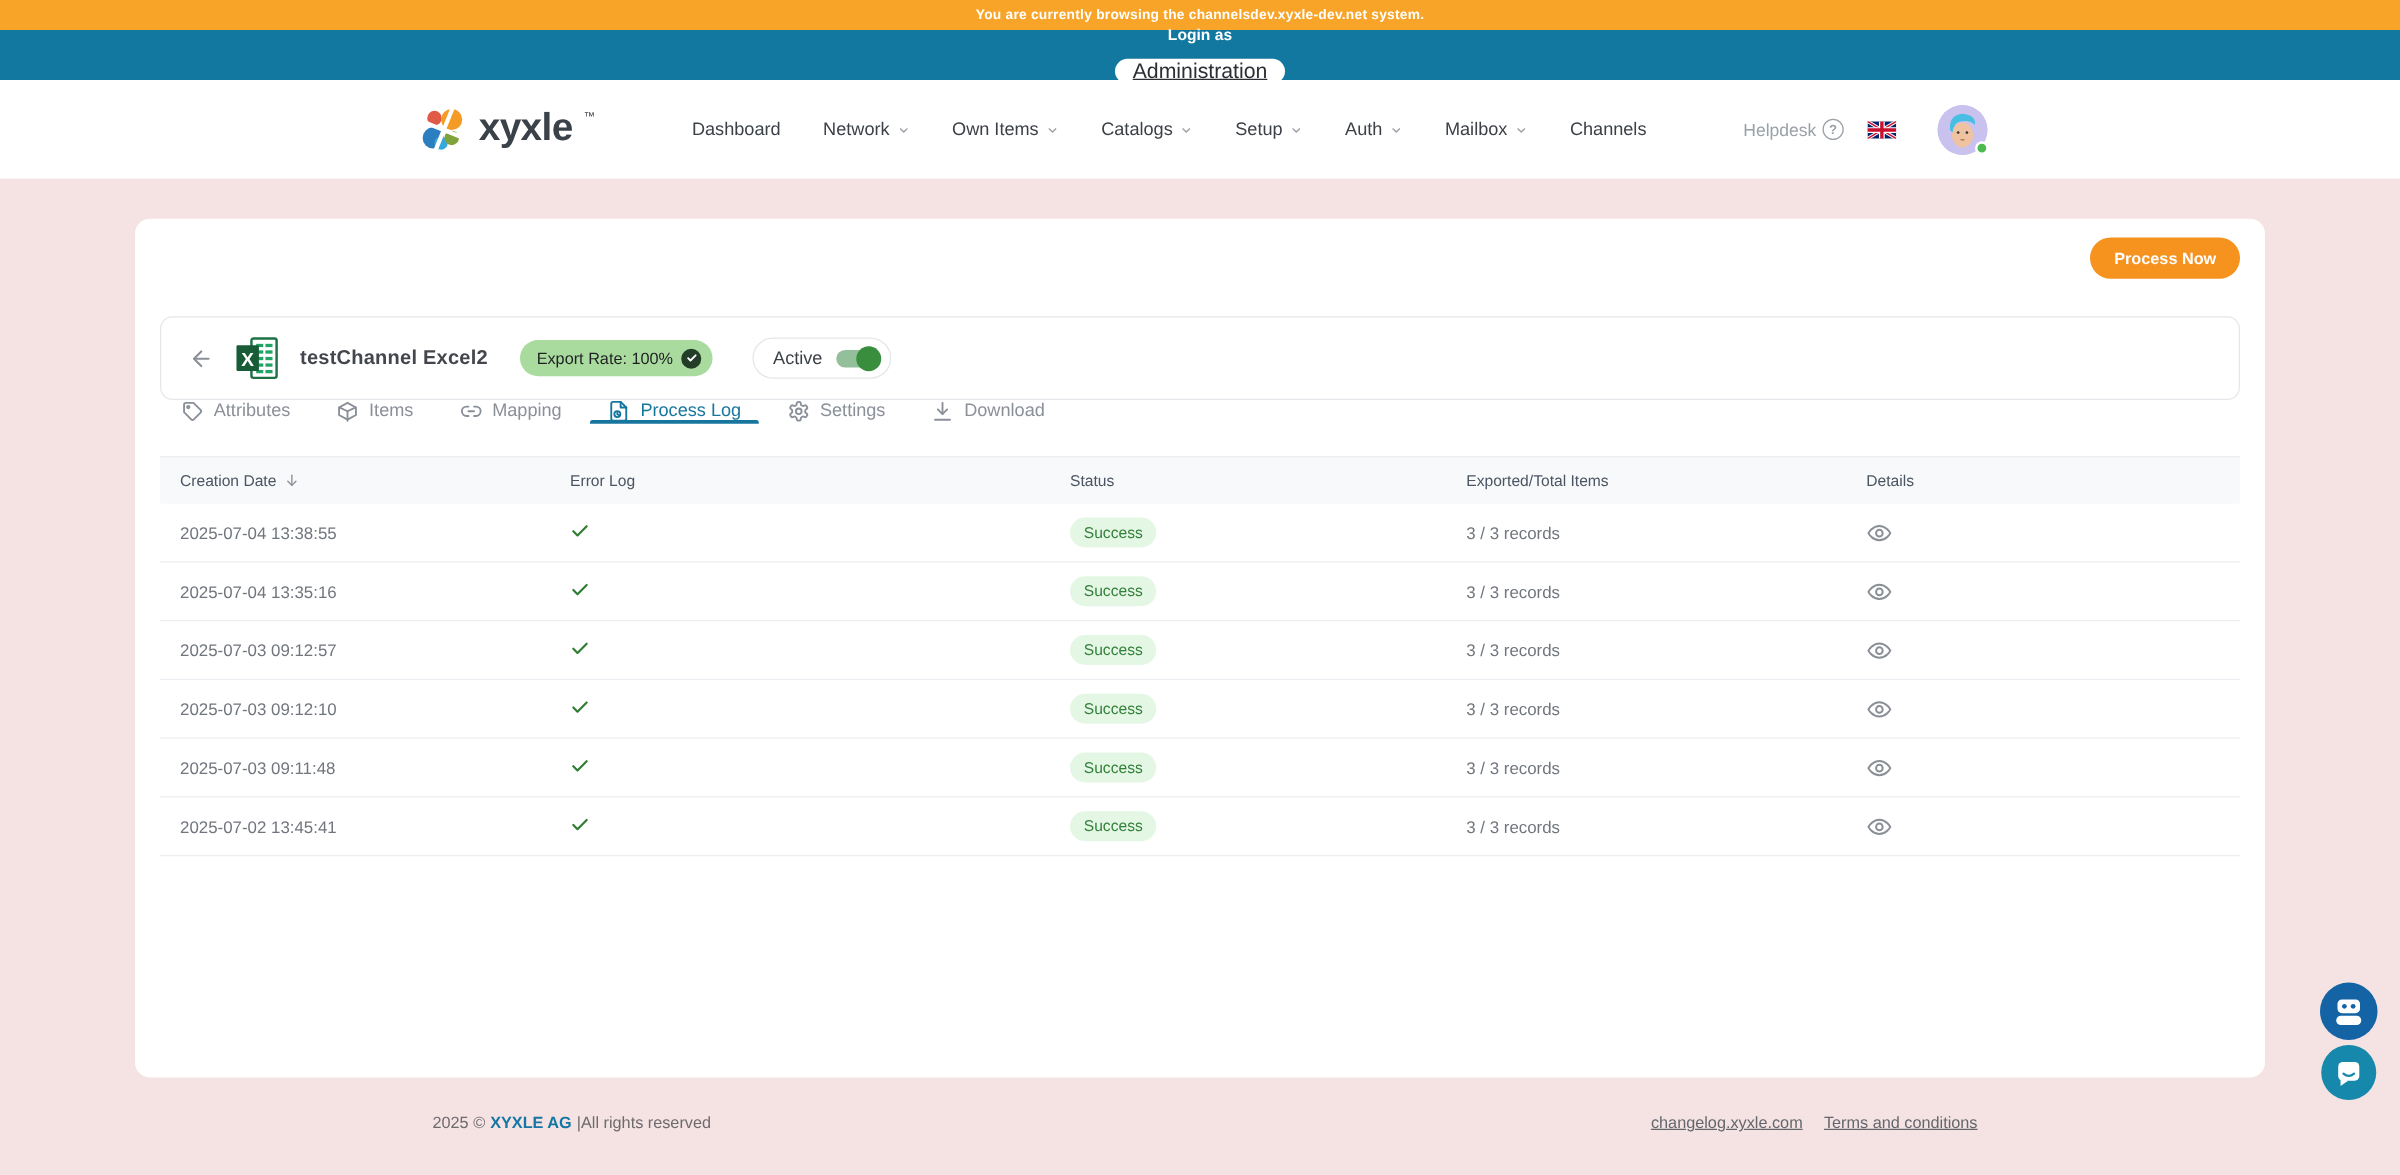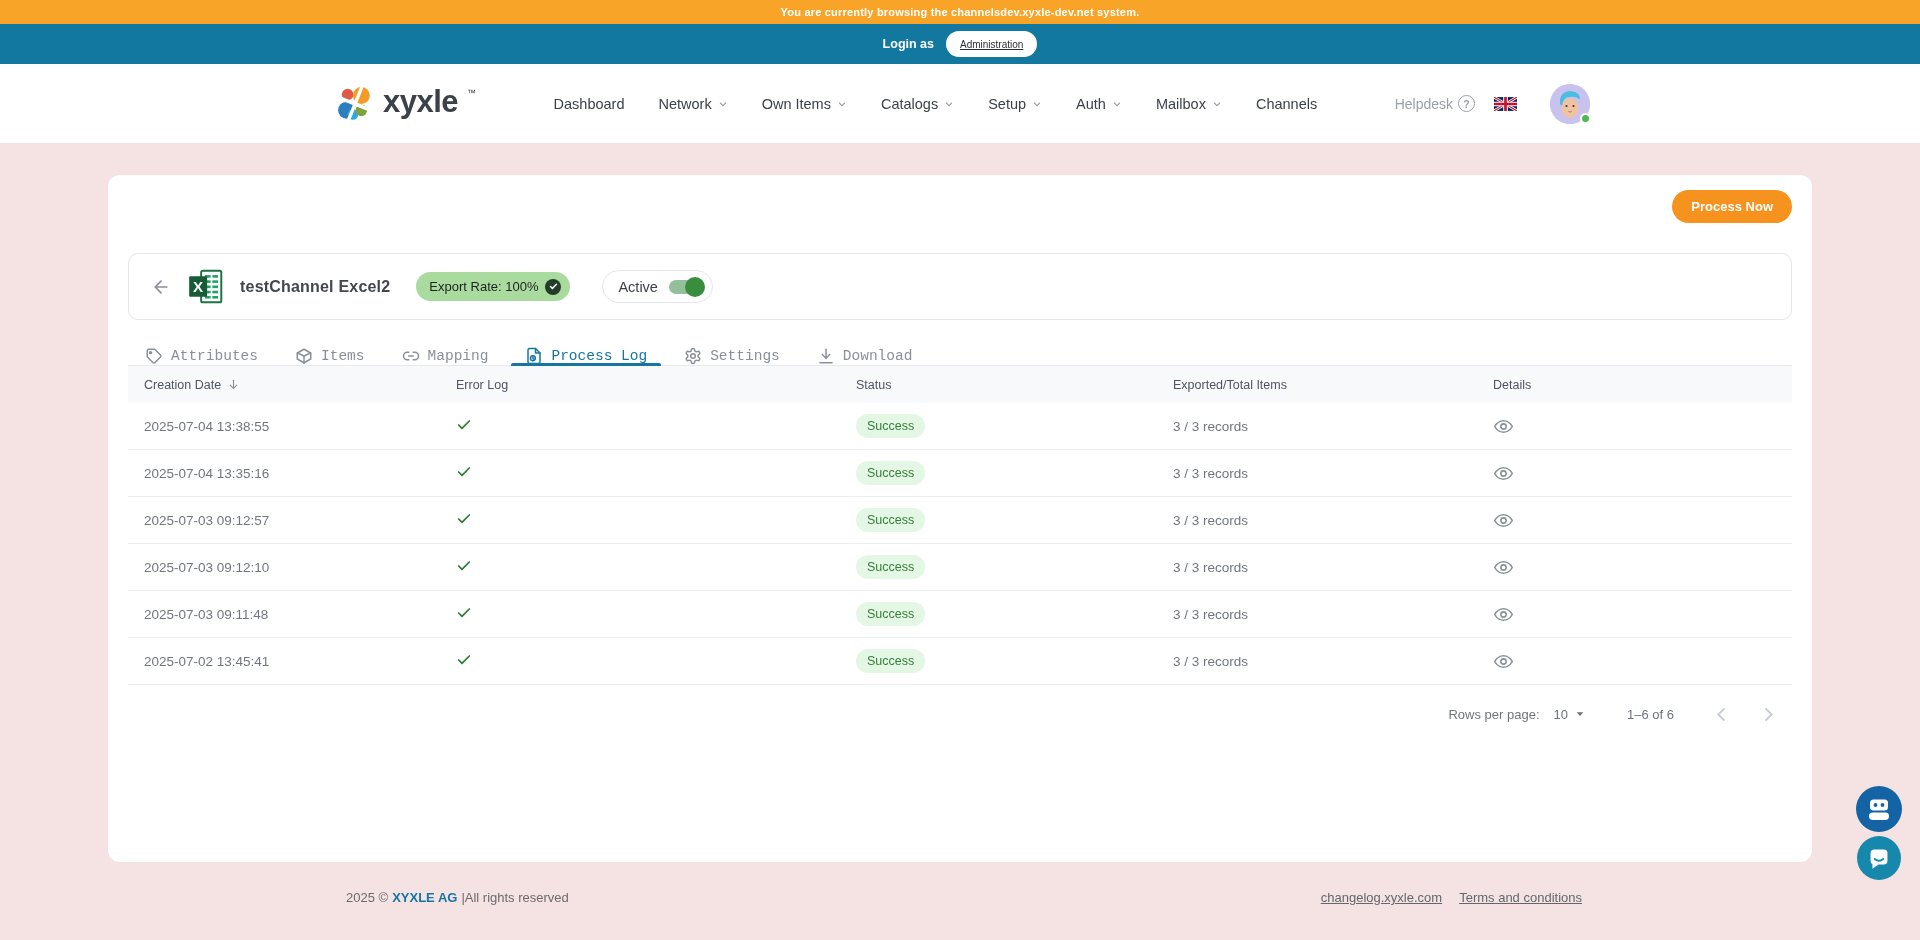--- a/index.html
+++ b/index.html
@@ -4,26 +4,26 @@
 <style>
   * { margin:0; padding:0; box-sizing:border-box; }
   html,body { width:1920px; height:940px; font-family:"Liberation Sans", sans-serif; background:#fff; overflow:hidden; }
   button { font-family:"Liberation Sans", sans-serif; cursor:pointer; }
 
   
   .banner { height:24px; background:#F7A428; color:#fff; font-size:11px; font-weight:bold;
             display:flex; align-items:center; justify-content:center; letter-spacing:.2px; }
 
   
-  .loginbar { height:40px; background:#12789F; display:flex; align-items:center; justify-content:center; gap:12px; }
+  .loginbar { height:40px; background:#12789F; display:flex; align-items:center; justify-content:center; gap:12px;flex-direction:column; }
   .login-label { color:#fff; font-weight:bold; font-size:12.5px; }
   .login-select { width:352px; height:26px; background:#fff; border-radius:13px; position:relative;
                   display:flex; align-items:center; justify-content:center; font-size:12.5px; color:#3d4349; cursor:pointer; border:none; }
   .login-select .sel-chev { position:absolute; right:11px; top:8px; }
-  .admin-btn { height:26px; background:#fff; border:none; border-radius:13px; padding:0 14px; font-size:10px;
+  .admin-btn { height:26px; background:#fff; border:none; border-radius:13px; padding:0 14px; font-size:17px;
                color:#2b2f33; display:flex; align-items:center; }
   .admin-btn span { text-decoration:underline; font-weight:500; }
 
   
   .header { height:79px; background:#fff; display:flex; align-items:center; padding:0 330px 0 336px; }
   .logo { display:flex; align-items:flex-start; gap:9px; cursor:pointer; }
   .logo-text { font-size:31px; font-weight:bold; color:#3A4149; letter-spacing:-0.5px; line-height:36px; }
   .logo-tm { font-size:9px; color:#3A4149; margin-top:4px; }
   .nav { flex:1; display:flex; justify-content:center; align-items:center; gap:34px; }
   .nav-item { display:flex; align-items:center; gap:6px; font-size:14.5px; color:#3C4147; cursor:pointer; white-space:nowrap; }
@@ -50,21 +50,21 @@
   .channel-title { font-size:16px; font-weight:bold; color:#43474D; margin-right:26px; letter-spacing:.2px; }
   .export-pill { background:#A9DB9E; border-radius:15px; height:29px; padding:0 9px 0 13px;
                  display:flex; align-items:center; gap:7px; font-size:13px; color:#1f2023; }
   .export-check { width:16px; height:16px; background:#233D28; border-radius:50%; display:flex; align-items:center; justify-content:center; }
   .active-pill { border:1px solid #E4E6EA; border-radius:17px; height:33px; padding:0 10px 0 15px;
                  display:flex; align-items:center; gap:11px; font-size:14.5px; color:#3C4147; margin-left:32px; }
   .toggle { width:33px; height:14px; background:#93C09A; border-radius:7px; position:relative; border:none; }
   .toggle-knob { width:20px; height:20px; background:#388E3C; border-radius:50%; position:absolute; right:-3px; top:-3px; }
 
   
-  .tabs { display:flex; gap:37px; padding:0 17px; height:46px; align-items:flex-end; border-bottom:1px solid #E7E9EC;font-family:Liberation Mono, monospace; }
+  .tabs { display:flex; gap:37px; padding:0 17px; height:46px; align-items:flex-start; border-bottom:1px solid #E7E9EC; }
   .tab { display:flex; align-items:center; gap:8px; font-size:14.5px; color:#8A8F98; cursor:pointer; position:relative; }
   .tab svg { flex:none; }
   .tab.active { color:#16769E; }
   .tab.active::after { content:""; position:absolute; left:-14px; right:-14px; bottom:-1px; height:3px;
                        background:#16769E; border-radius:2px 2px 0 0; }
 
   
   .section-head { display:flex; align-items:center; gap:13px; margin:21px 0 15px; padding-left:4px; }
   .section-icon { width:30px; height:30px; border-radius:50%; background:#DCEDEA; display:flex; align-items:center; justify-content:center; }
   .section-title { font-size:17px; font-weight:bold; color:#3F454D; }
@@ -420,40 +420,20 @@
             <button class="eye-btn">
               <svg width="21" height="21" viewBox="0 0 24 24" fill="none" stroke="currentColor" stroke-width="1.8">
                 <path d="M2 12s3.5-6.5 10-6.5S22 12 22 12s-3.5 6.5-10 6.5S2 12 2 12z"></path>
                 <circle cx="12" cy="12" r="3"></circle>
               </svg>
             </button>
           </div>
       </div>
     </div>
 
-    <div class="pagination">
-      <span class="rpp-label">Rows per page:</span>
-      <button class="rpp-select">
-        <span>10</span>
-        <svg width="10" height="10" viewBox="0 0 24 24" fill="#6F747C">
-            <path d="M4 8h16l-8 9z"></path>
-          </svg>
-      </button>
-      <span class="range">1–6 of 6</span>
-      <button class="pg-btn">
-        <svg width="19" height="19" viewBox="0 0 24 24" fill="none" stroke="currentColor" stroke-width="2.4" stroke-linecap="round" stroke-linejoin="round">
-            <polyline points="15 5 8 12 15 19"></polyline>
-          </svg>
-      </button>
-      <button class="pg-btn">
-        <svg width="19" height="19" viewBox="0 0 24 24" fill="none" stroke="currentColor" stroke-width="2.4" stroke-linecap="round" stroke-linejoin="round">
-            <polyline points="9 5 16 12 9 19"></polyline>
-          </svg>
-      </button>
-    </div>
   </div>
 
   <div class="footer">
     <div class="f-left">
       <span>2025 ©</span>
       <span class="f-company">XYXLE AG</span>
       <span>|All rights reserved</span>
     </div>
     <div class="f-right">
       <span class="f-link">changelog.xyxle.com</span>

